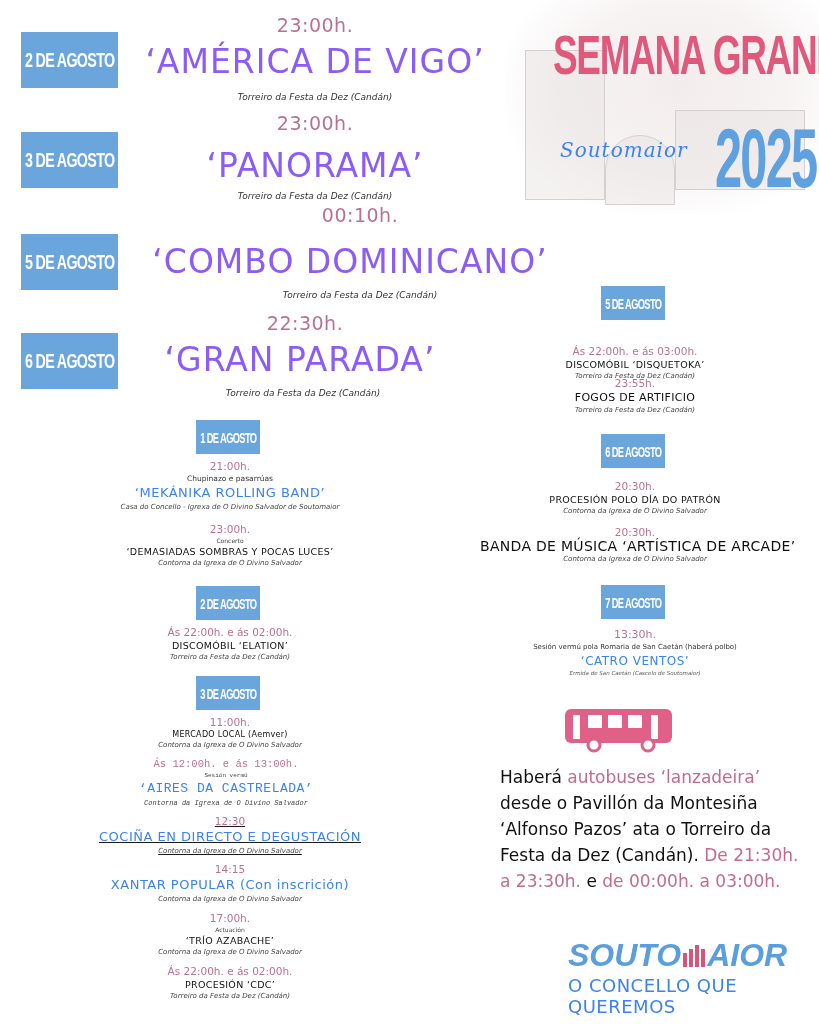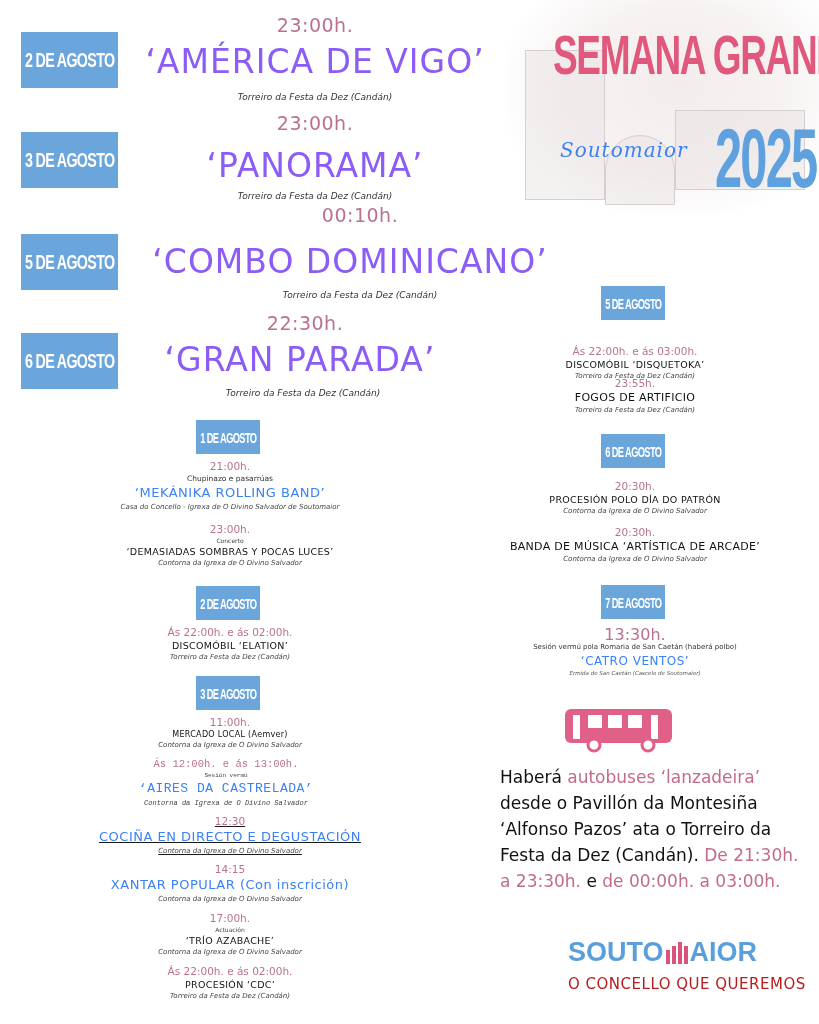--- a/index.html
+++ b/index.html
@@ -45,24 +45,24 @@
   .year { position: absolute; left: 715px; top: 110px; font-family: "Liberation Sans", sans-serif;
           font-weight: bold; font-size: 84px; color: #5ea1de; letter-spacing: -3px;
           transform: scaleX(0.58); transform-origin: left top; }
   .script { position: absolute; left: 560px; top: 138px; font-family: "DejaVu Serif", serif;
             font-style: italic; font-size: 20px; color: #3b82f6; letter-spacing: 1px; }
 
   .bus-info { position: absolute; left: 500px; top: 764px; width: 300px; font-size: 17px; line-height: 26px; color: #111; }
   .bus-info .pink { color: #c36b8d; }
 
   .logo { position: absolute; left: 568px; top: 937px; font-family: "Liberation Sans", sans-serif; font-weight: bold;
-          font-size: 27px; color: #5a9fdb; letter-spacing: 0px; display: flex; align-items: center; }
+          font-size: 32px; color: #5a9fdb; letter-spacing: 0px; display: flex; align-items: center; font-style: italic; }
   .logo .bars { display: inline-flex; gap: 2px; margin: 0 2px; align-items: flex-end; height: 22px; }
   .logo .bars i { display: block; width: 4px; background: #d9537a; }
-  .tagline { position: absolute; left: 568px; top: 975px; font-size: 15px; color: #b91c1c; letter-spacing: 0.5px; }
+  .tagline { position: absolute; left: 568px; top: 975px; font-size: 18px; color: #3b82f6; letter-spacing: 0.5px; }
 </style>
 </head>
 <body>
 
 <div class="art">
   <div class="art-building" style="left:20px;top:50px;width:80px;height:150px;"></div>
   <div class="art-building" style="left:170px;top:110px;width:130px;height:80px;"></div>
   <div class="art-building" style="left:100px;top:135px;width:70px;height:70px;border-radius:35px 35px 0 0;"></div>
 </div>
 <div class="semana">SEMANA GRANDE</div>
@@ -175,29 +175,29 @@
 <div class="badge small" style="left:601px;top:434px;">
     <span>6 DE AGOSTO</span>
   </div>
 <div class="col" style="left:480px;top:479px;width:310px;">
   <div class="t-time">20:30h.</div>
   <div class="t-title-s">PROCESIÓN POLO DÍA DO PATRÓN</div>
   <div class="t-venue">Contorna da Igrexa de O Divino Salvador</div>
 </div>
 <div class="col" style="left:480px;top:525px;width:310px;">
   <div class="t-time">20:30h.</div>
-  <div class="t-title-s" style="font-size:11px;line-height:15px;">BANDA DE MÚSICA ‘ARTÍSTICA DE ARCADE’</div>
+  <div class="t-title-s" style="font-size:14px;line-height:15px;">BANDA DE MÚSICA ‘ARTÍSTICA DE ARCADE’</div>
   <div class="t-venue">Contorna da Igrexa de O Divino Salvador</div>
 </div>
 
 <div class="badge small" style="left:601px;top:585px;">
     <span>7 DE AGOSTO</span>
   </div>
 <div class="col" style="left:480px;top:627px;width:310px;">
-  <div class="t-time" style="font-size:16px;line-height:15px;">13:30h.</div>
+  <div class="t-time" style="font-size:11px;line-height:15px;">13:30h.</div>
   <div class="t-sub2" style="font-size:7px;">Sesión vermú pola Romaria de San Caetán (haberá polbo)</div>
   <div class="t-title" style="font-size:12px;line-height:16px;">‘CATRO VENTOS’</div>
   <div class="t-venue-s">Ermida de San Caetán (Cascelo de Soutomaior)</div>
 </div>
 
 <svg class="abs" style="left:564px;top:707px;" width="110" height="46" viewBox="0 0 110 46">
   <rect x="1" y="2" width="107" height="34" rx="6" fill="#e06088"></rect>
   <rect x="9" y="8" width="7" height="24" fill="#fff"></rect>
   <rect x="24" y="8" width="14" height="13" fill="#fff"></rect>
   <rect x="44" y="8" width="14" height="13" fill="#fff"></rect>

